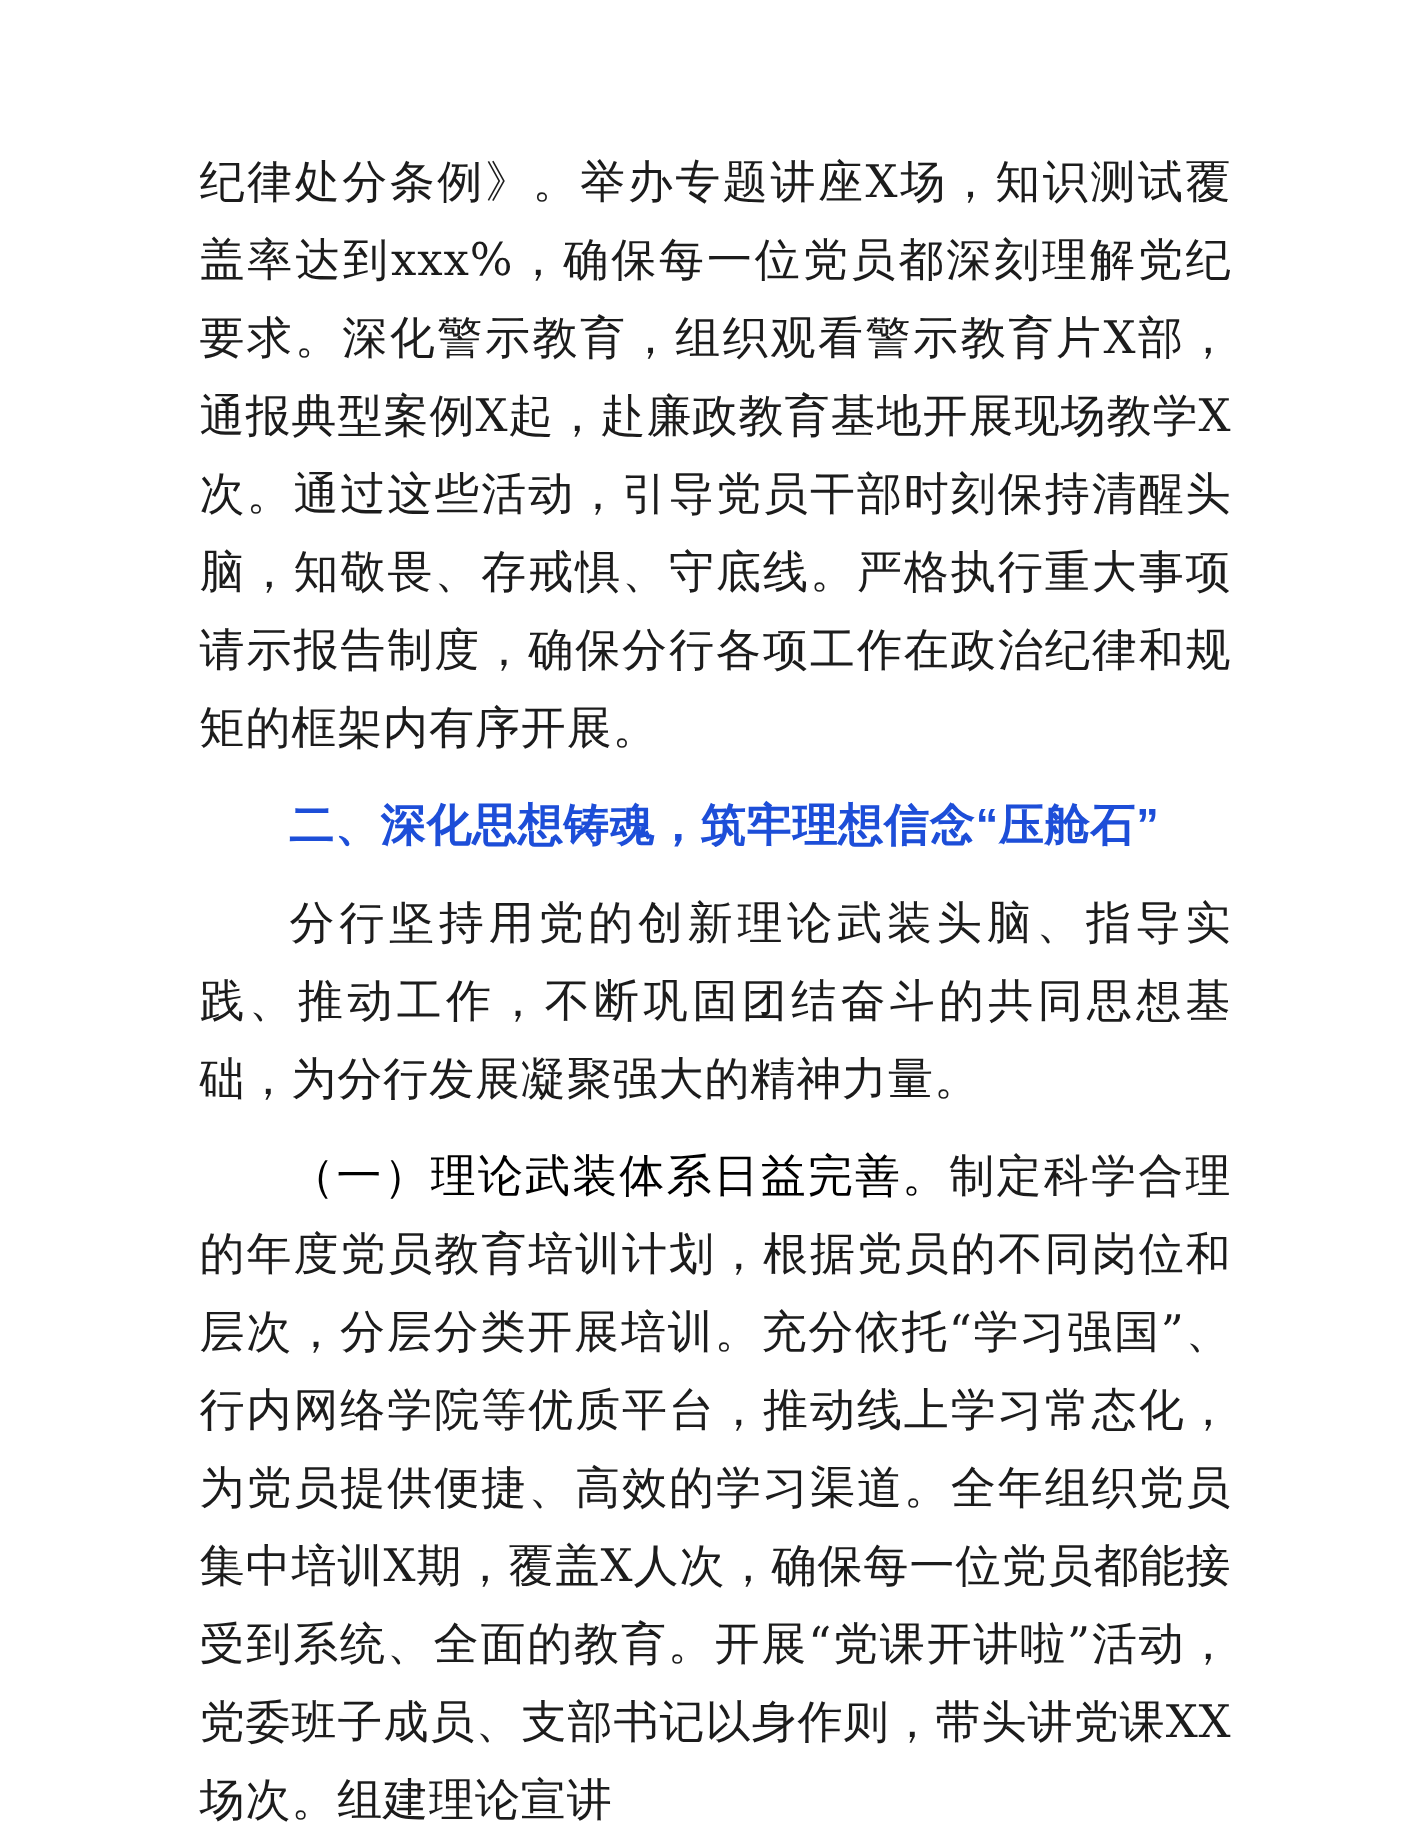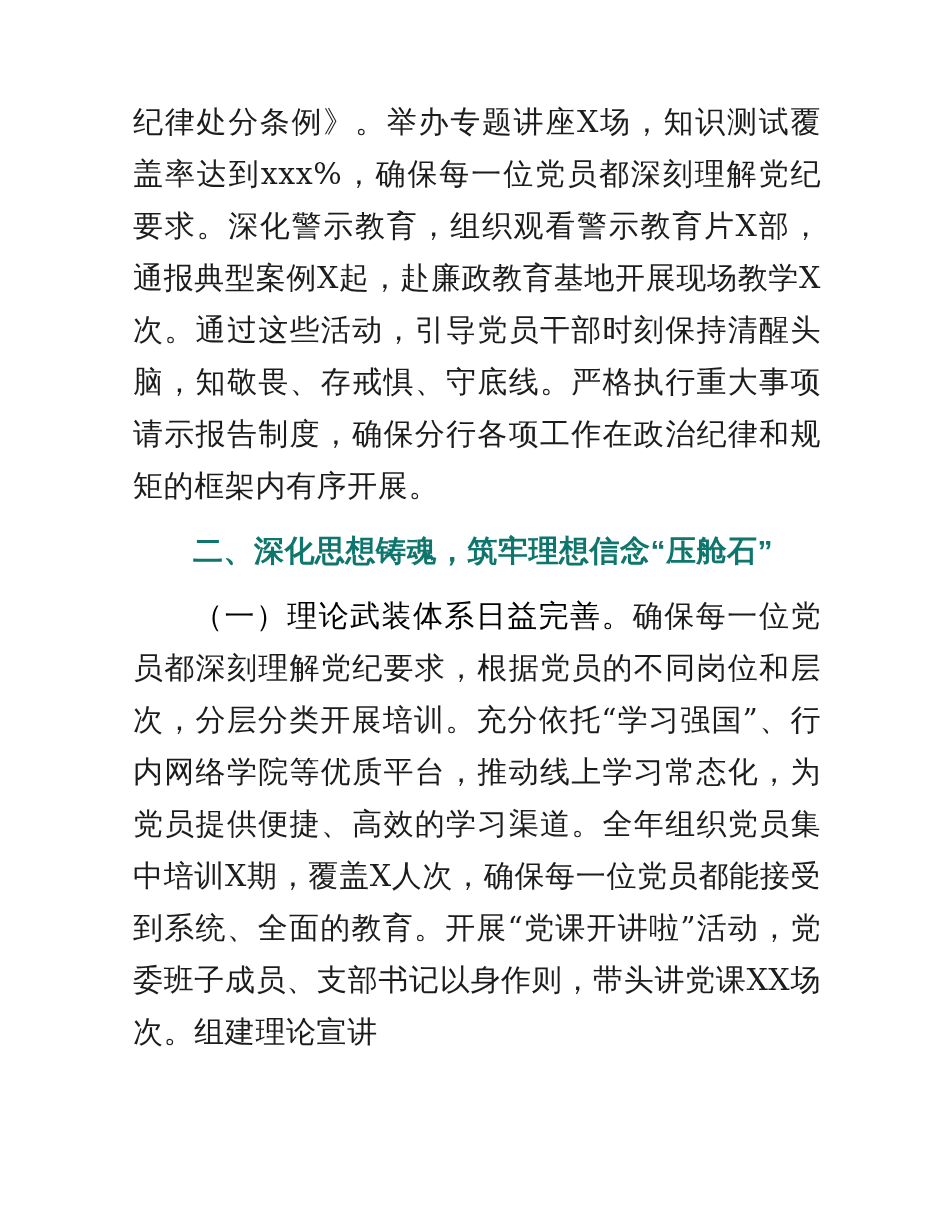--- a/index.html
+++ b/index.html
@@ -47,21 +47,21 @@
   .para + .para {
     margin-top: 13px;
   }
 
   
   .section-heading {
     font-family: "Liberation Sans", "DejaVu Sans", sans-serif;
     font-size: 30px;
     line-height: 52px;
     font-weight: 700;
-    color: #0f766e;
+    color: #1d4ed8;
     text-indent: 60px;
     margin: 13px 0 13px 0;
     letter-spacing: 0.5px;
   }
 
   
   .lead-in {
     font-family: "Liberation Sans", "DejaVu Sans", sans-serif;
     font-weight: 400;
     color: #000000;
@@ -71,17 +71,18 @@
 </head>
 <body>
 
 <div class="page">
   <div class="doc-body">
 
     <p class="para no-indent">纪律处分条例》。举办专题讲座X场，知识测试覆盖率达到xxx%，确保每一位党员都深刻理解党纪要求。深化警示教育，组织观看警示教育片X部，通报典型案例X起，赴廉政教育基地开展现场教学X次。通过这些活动，引导党员干部时刻保持清醒头脑，知敬畏、存戒惧、守底线。严格执行重大事项请示报告制度，确保分行各项工作在政治纪律和规矩的框架内有序开展。</p>
 
     <h2 class="section-heading">二、深化思想铸魂，筑牢理想信念“压舱石”</h2>
 
+    <p class="para">分行坚持用党的创新理论武装头脑、指导实践、推动工作，不断巩固团结奋斗的共同思想基础，为分行发展凝聚强大的精神力量。</p>
 
-    <p class="para"><span class="lead-in">（一）理论武装体系日益完善。</span><span>确保每一位党员都深刻理解党纪要求，根据党员的不同岗位和层次，分层分类开展培训。充分依托“学习强国”、行内网络学院等优质平台，推动线上学习常态化，为党员提供便捷、高效的学习渠道。全年组织党员集中培训X期，覆盖X人次，确保每一位党员都能接受到系统、全面的教育。开展“党课开讲啦”活动，党委班子成员、支部书记以身作则，带头讲党课XX场次。组建理论宣讲</span></p>
+    <p class="para"><span class="lead-in">（一）理论武装体系日益完善。</span><span>制定科学合理的年度党员教育培训计划，根据党员的不同岗位和层次，分层分类开展培训。充分依托“学习强国”、行内网络学院等优质平台，推动线上学习常态化，为党员提供便捷、高效的学习渠道。全年组织党员集中培训X期，覆盖X人次，确保每一位党员都能接受到系统、全面的教育。开展“党课开讲啦”活动，党委班子成员、支部书记以身作则，带头讲党课XX场次。组建理论宣讲</span></p>
 
   </div>
 </div>
 
 </body></html>

